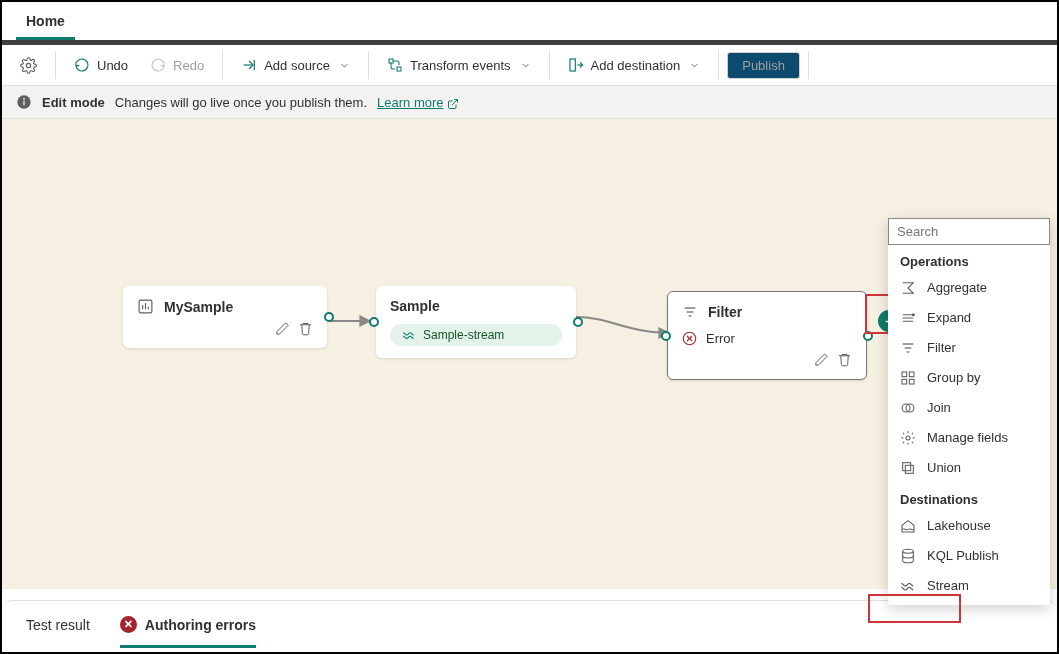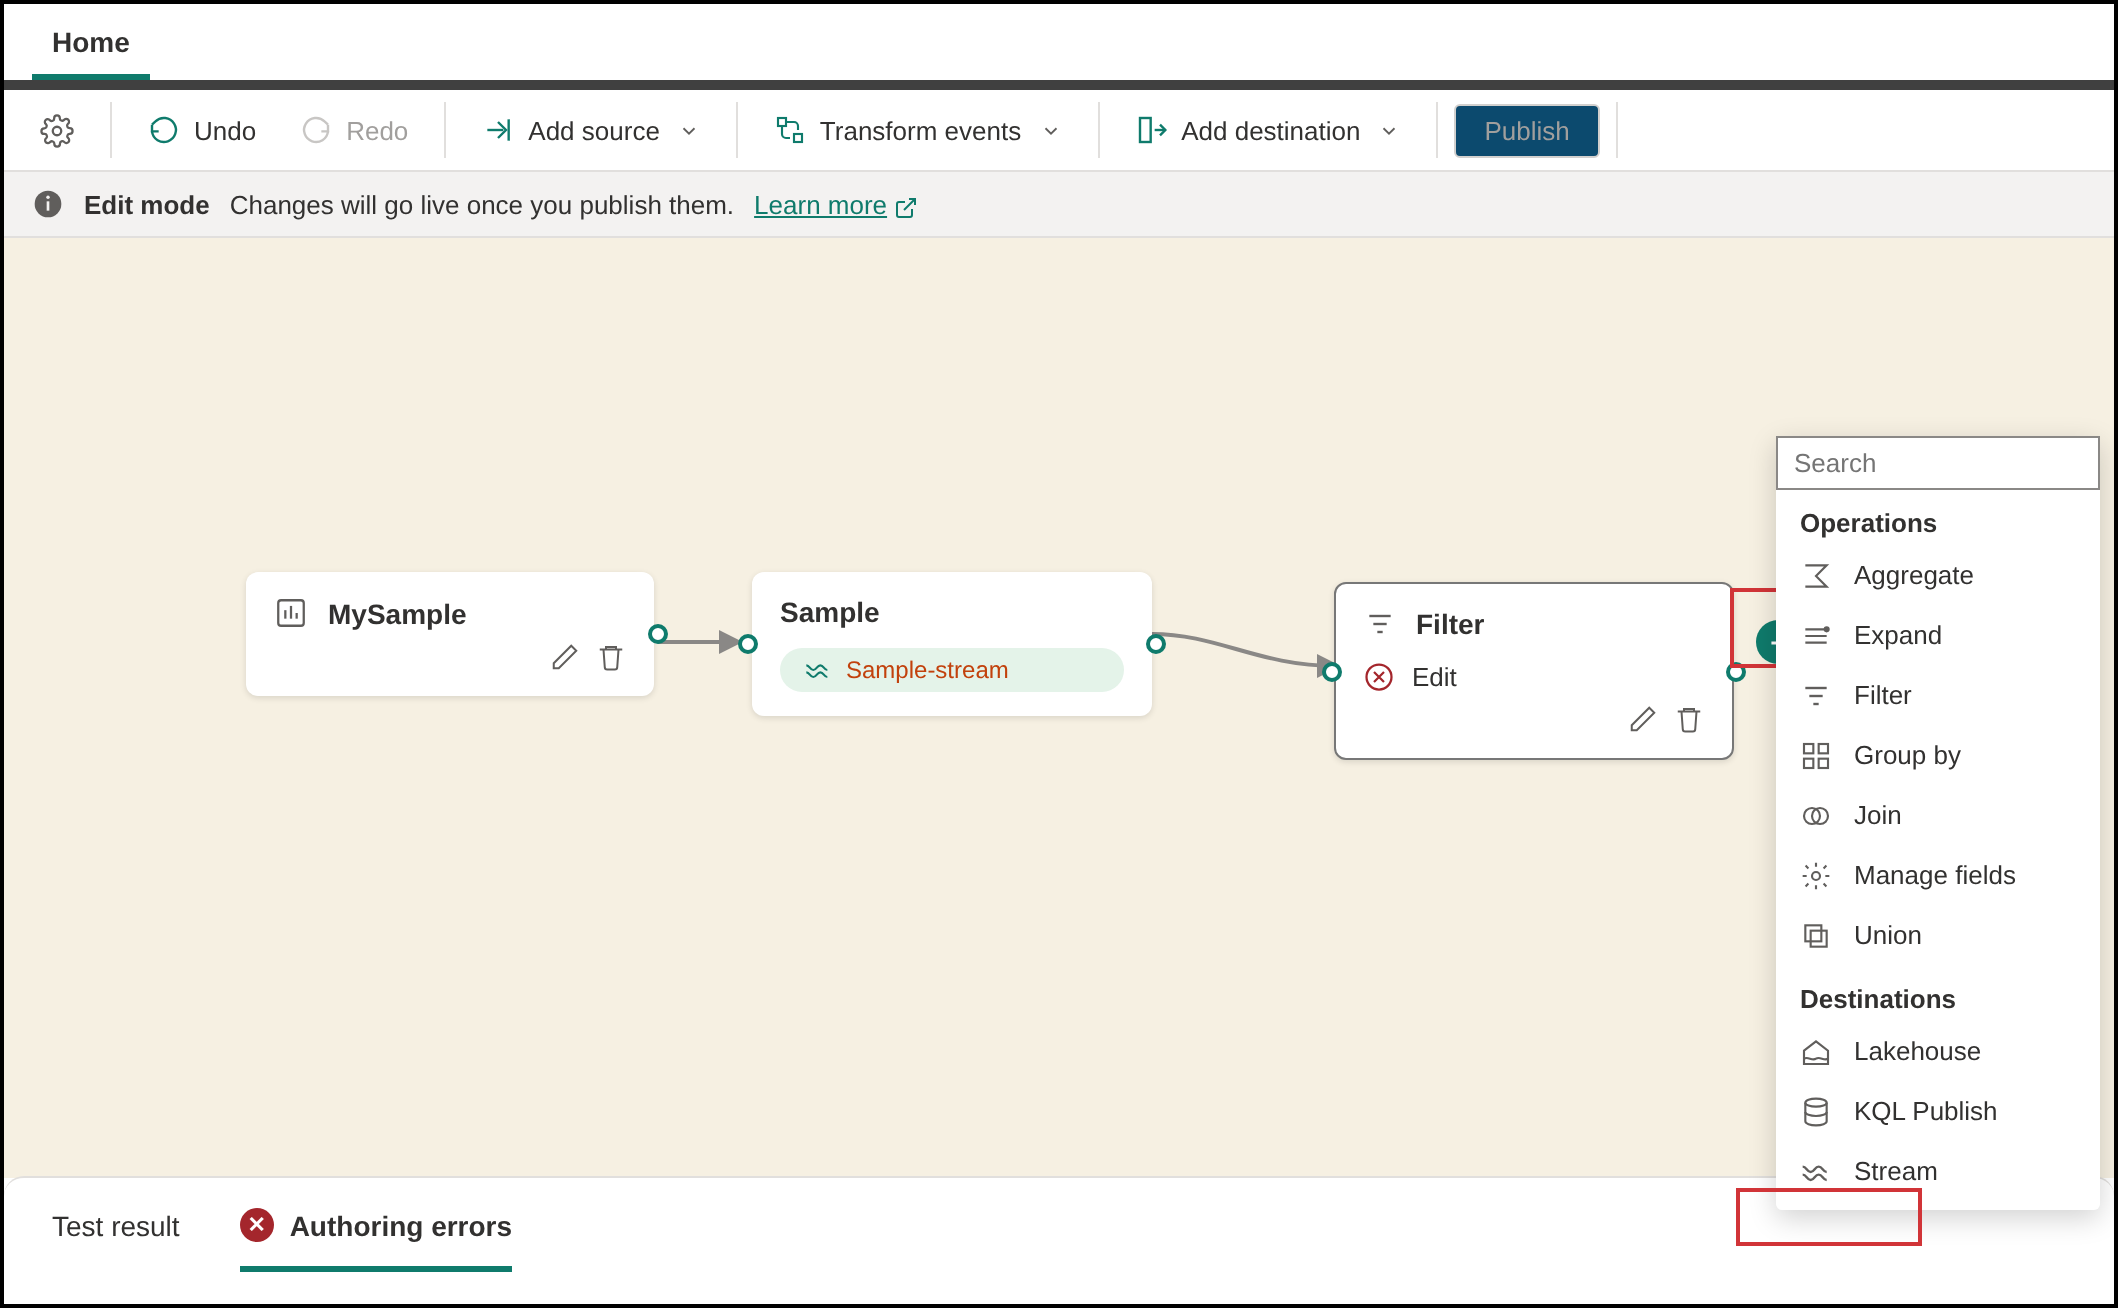--- a/index.html
+++ b/index.html
@@ -88,21 +88,21 @@
     padding: 12px 14px;
     min-width: 200px;
   }
   .node.selected { border: 1px solid #777; }
   .node-title { display: flex; align-items: center; gap: 10px; font-size: 14px; font-weight: 600; }
   .substream {
     display: inline-flex;
     align-items: center;
     gap: 7px;
     background: #e4f3e9;
-    color: #c2410c;
+    color: #14532d;
     border-radius: 13px;
     padding: 4px 12px;
     font-size: 12px;
     margin-top: 10px;
     width: 100%;
   }
   .node-actions {
     display: flex;
     gap: 8px;
     justify-content: flex-end;
@@ -178,21 +178,21 @@
   }
   .dd-highlight {
     position: absolute;
     border: 2px solid #d13438;
     pointer-events: none;
     z-index: 60;
   }
   
   .bottom-tabs {
     position: absolute;
-    bottom: 16px; left: 0; right: 0;
+    bottom: 4px; left: 0; right: 0;
     display: flex;
     align-items: center;
     gap: 30px;
     padding: 0 24px;
     height: 48px;
     border-top: 1px solid #e1dfdd;
     background: #fff;
     border-radius: 10px;
   }
   .btab {
@@ -371,21 +371,21 @@
           <path d="M7 12h10"></path>
           <path d="M10 18h4"></path>
         </svg>
       <span>Filter</span>
     </div>
     <div style="display:flex;align-items:center;gap:9px;margin-top:11px;font-size:13px;">
       <svg width="15" height="15" viewBox="0 0 24 24" fill="none" stroke="#a4262c" stroke-width="1.8">
           <circle cx="12" cy="12" r="10"></circle>
           <path d="M8 8l8 8M16 8l-8 8"></path>
         </svg>
-      <span>Edit</span>
+      <span>Error</span>
     </div>
     <div class="node-actions">
       <svg width="15" height="15" viewBox="0 0 24 24" fill="none" stroke="#605e5c" stroke-width="1.6">
           <path d="M17 3l4 4L7 21H3v-4L17 3z"></path>
         </svg>
       <svg width="15" height="15" viewBox="0 0 24 24" fill="none" stroke="#605e5c" stroke-width="1.6">
           <path d="M3 6h18"></path>
           <path d="M8 6V4h8v2"></path>
           <path d="M6 6l1 14a2 2 0 0 0 2 2h6a2 2 0 0 0 2-2l1-14"></path>
         </svg>

